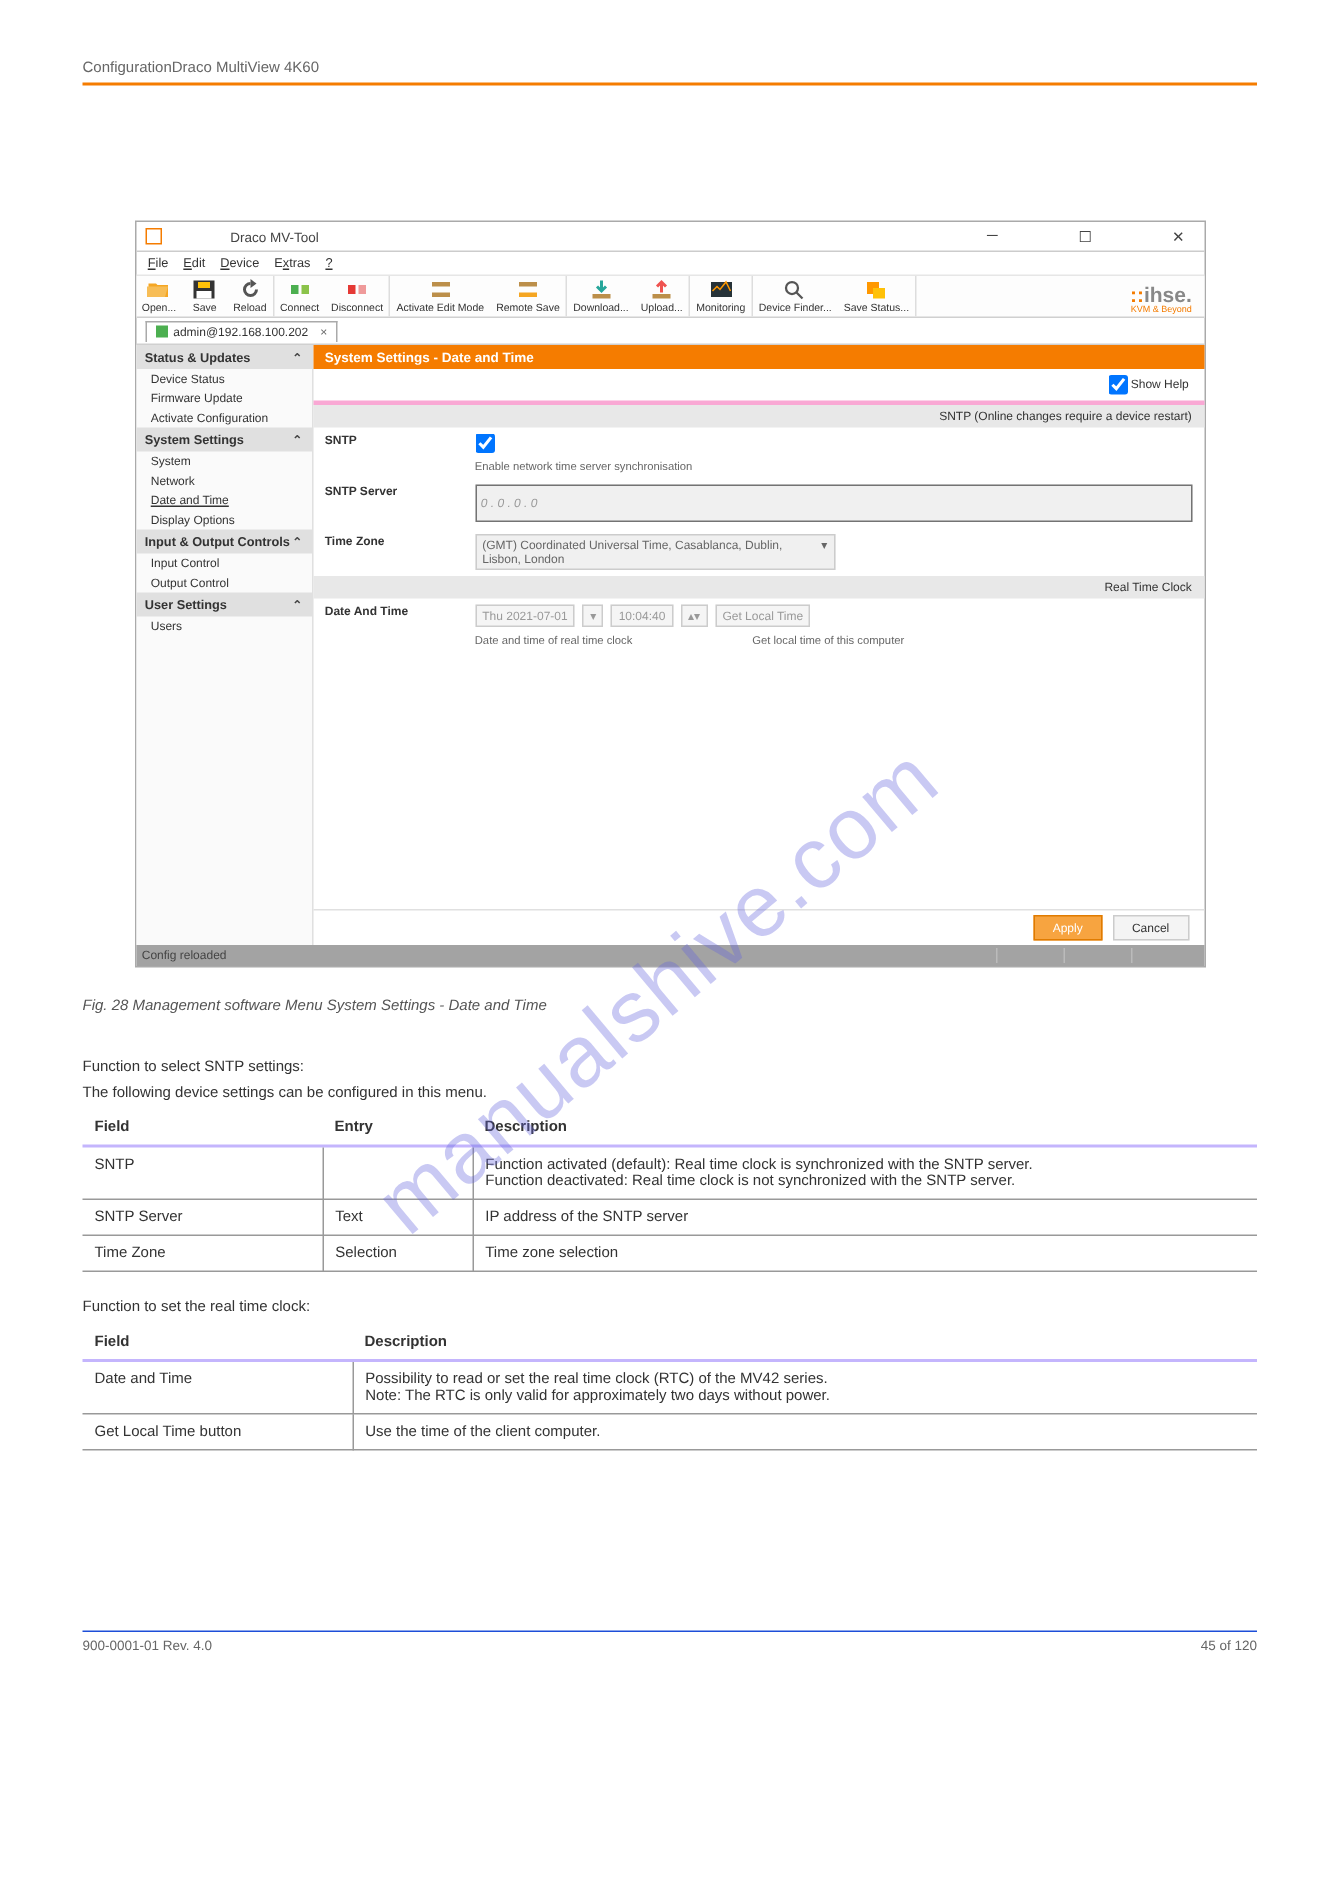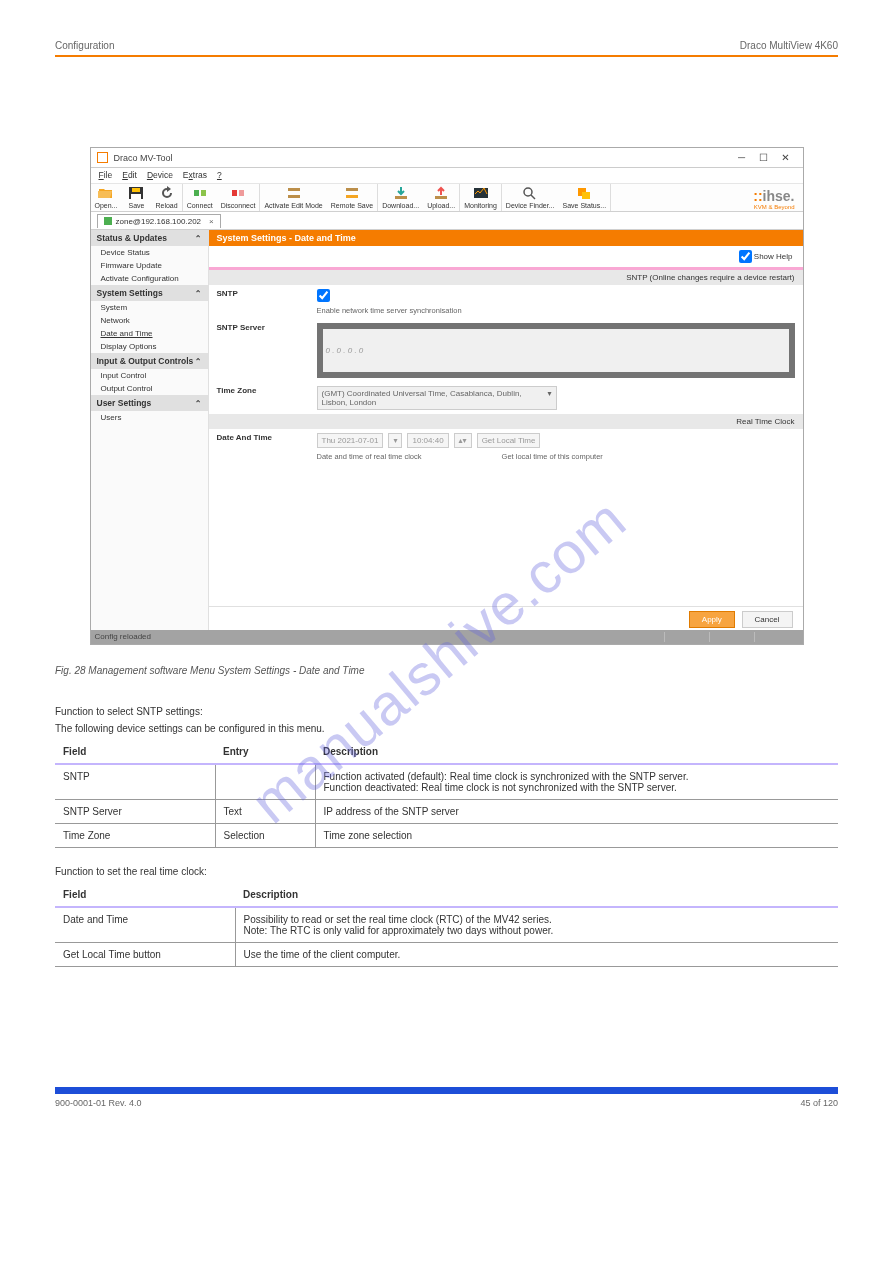--- a/index.html
+++ b/index.html
@@ -13,41 +13,41 @@
   padding: 0;
 }
 .page {
   padding: 40px 55px 30px 55px;
 }
 .top-border {
   border-bottom: 2px solid #f57c00;
   margin-bottom: 8px;
   padding-bottom: 4px;
   display: flex;
-  justify-content: space-between;
   font-size: 10px;
   color: #666;
 }
 .figure-container {
   margin-top: 90px;
   margin-bottom: 20px;
 }
 .app-window {
   border: 1px solid #aaa;
   width: 714px;
   margin: 0 auto;
   font-family: "Segoe UI", Arial, sans-serif;
 }
 .title-bar {
   display: flex;
   align-items: center;
   height: 20px;
   border-bottom: 1px solid #ccc;
   padding: 0 6px;
   font-size: 9px;
+  gap: 40px;
 }
 .title-bar .app-icon {
   width: 11px; height: 11px;
   border: 1px solid #f57c00;
   margin-right: 6px;
   display: inline-block;
 }
 .title-bar .title-text { flex: 1; color: #444; }
 .title-bar .wbtn {
   width: 22px; height: 16px;
@@ -180,22 +180,22 @@
   font-size: 8px;
   padding: 4px 8px;
   align-items: flex-start;
 }
 .form-label { width: 100px; font-weight: bold; }
 .form-ctrl { flex: 1; display: flex; flex-direction: column; gap: 2px; }
 .form-ctrl .hint { color: #666; font-size: 7.5px; }
 .ipbox {
   display: inline-block;
   background: #f0f0f0;
-  border: 6px solid #737373;
-  padding: 17px 3px;
+  border: 1px solid #737373;
+  padding: 7px 3px;
   font-size: 8px;
   color: #999;
   font-style: italic;
 }
 .select-box {
   background: #f0f0f0;
   border: 1px solid #ccc;
   padding: 2px 4px;
   font-size: 8px;
   color: #666;
@@ -294,21 +294,21 @@
   font-weight: bold;
 }
 .doc-table .sub-left {
   border-right: 1px solid #999;
 }
 .doc-table td.lbl { width: 160px; }
 .doc-table.three-col td.col2 { width: 100px; border-right: 1px solid #999; margin-left: 32px; }
 
 .footer-area {
   margin-top: 120px;
-  border-top: 7px solid #1d4ed8;
+  border-top: 1px solid #1d4ed8;
   padding-top: 4px;
   display: flex;
   justify-content: space-between;
   font-size: 9px;
   color: #666;
 }
 
 
 svg { display: block; }
 </style>
@@ -466,21 +466,21 @@
         </div>
         <div class="logo-area">
           <span style="color:#f57c00">::</span><span>ihse.</span>
           <span class="sub">KVM &amp; Beyond</span>
         </div>
       </div>
 
       <div class="tab-row">
         <div class="session-tab">
           <span class="dot"></span>
-          <span>zone@192.168.100.202</span>
+          <span>admin@192.168.100.202</span>
           <span class="close">×</span>
         </div>
       </div>
 
       <div class="main-area">
         <div class="sidebar">
           <div class="sb-header">
             <span>Status &amp; Updates</span>
             <span class="chev">⌃</span>
           </div>

